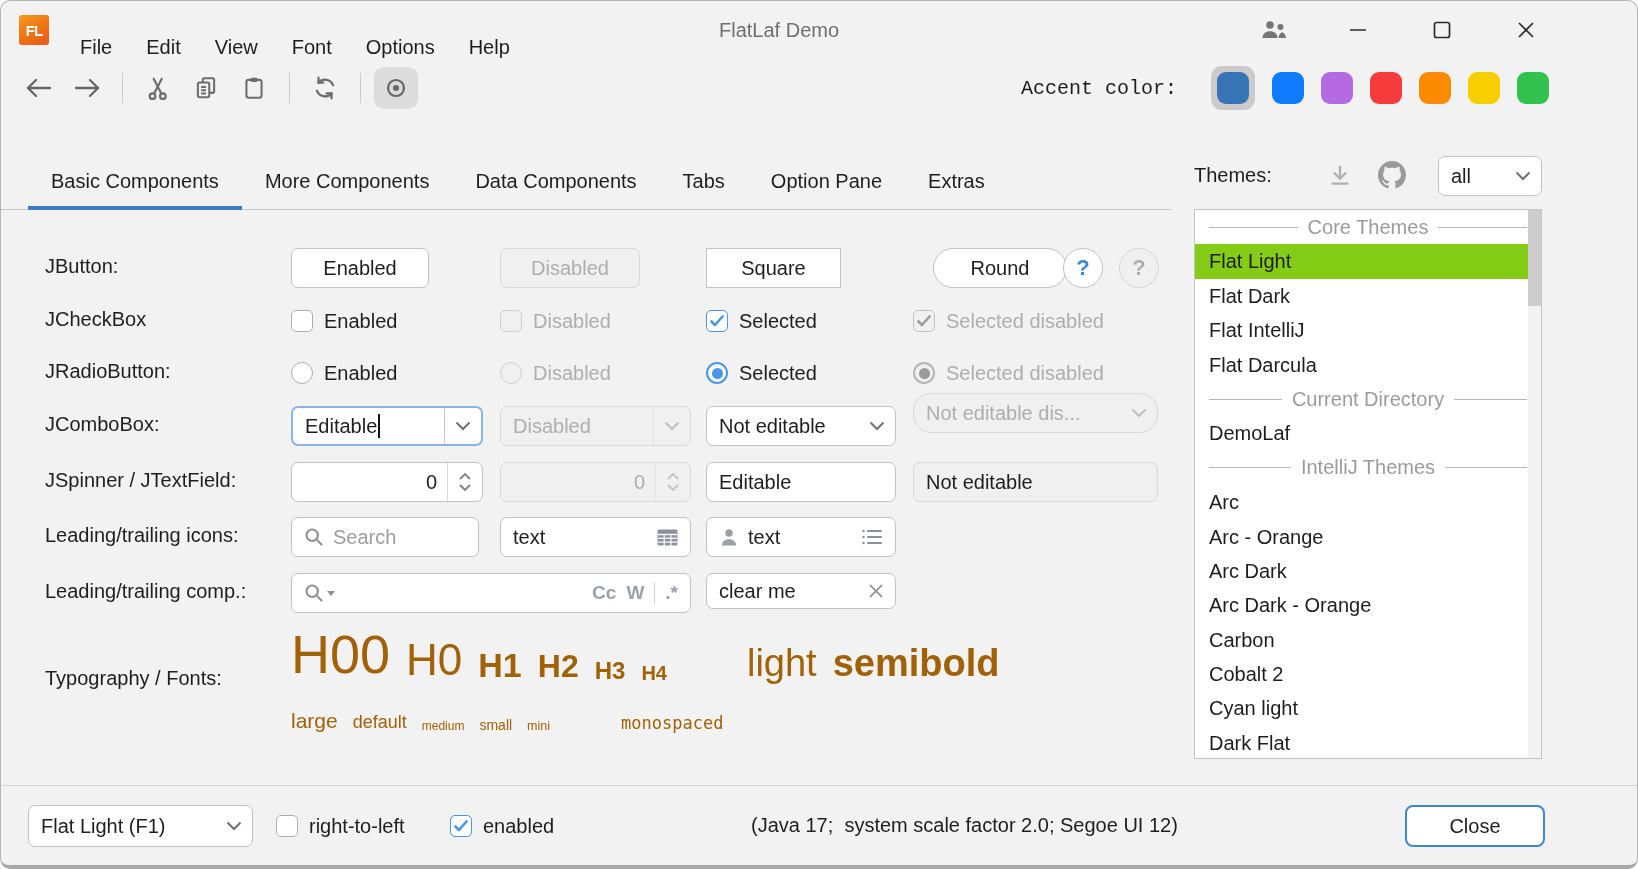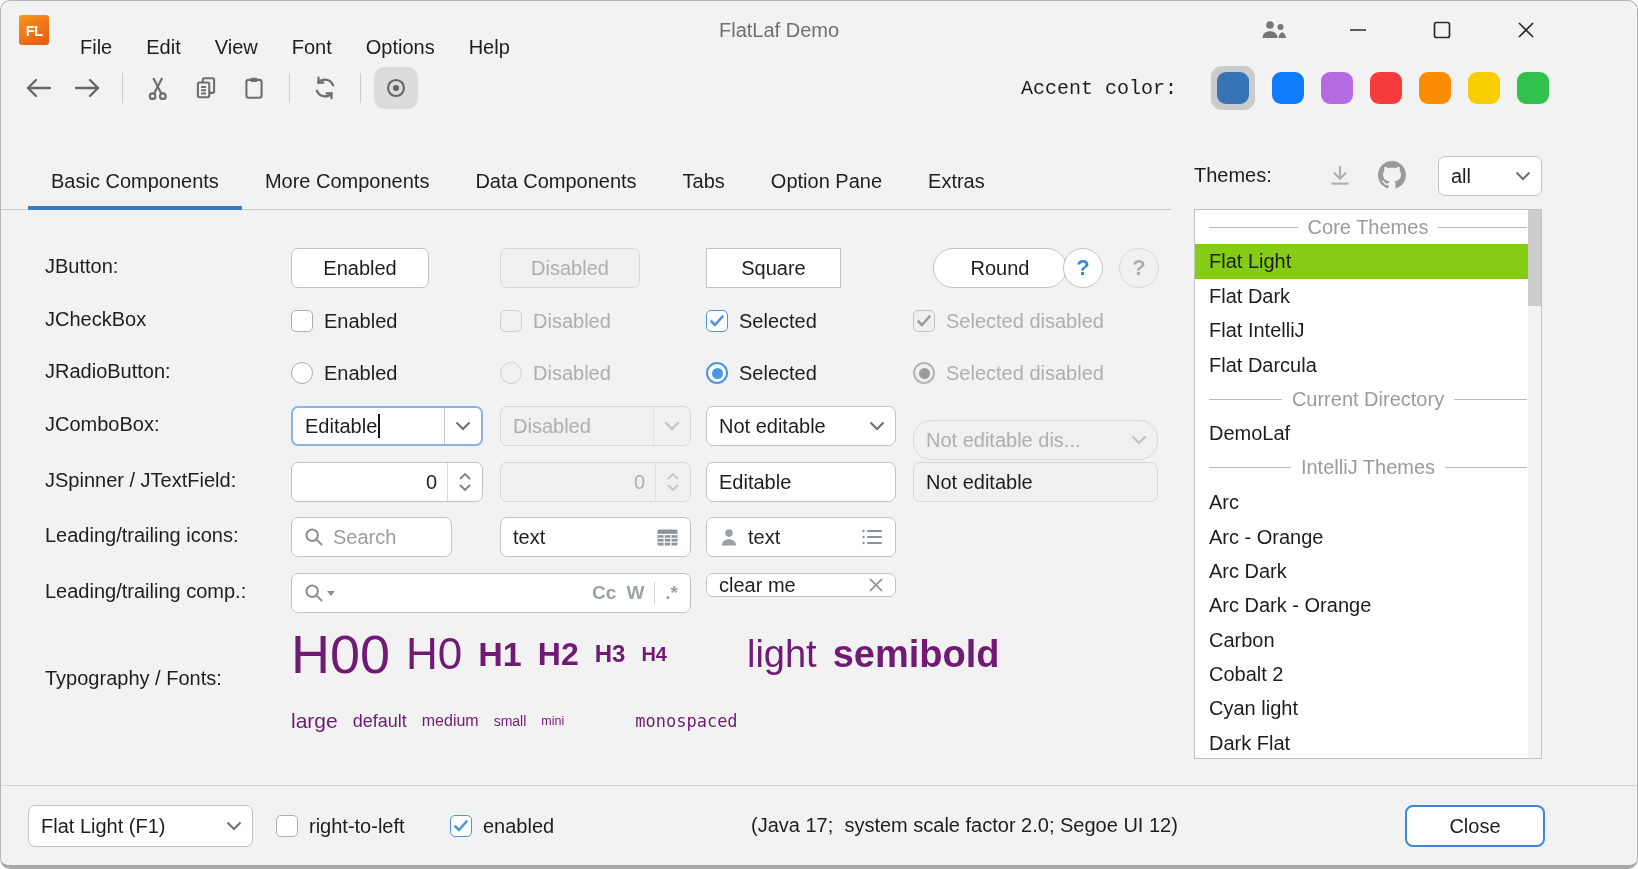--- a/index.html
+++ b/index.html
@@ -71,32 +71,32 @@
   .combo.disabled .inner-sep{background:#e0e0e0;}
   .spinner{padding:0;}
   .spinner .spin-val{flex:1;text-align:right;padding-right:10px;}
   .spinner .spin-arrows{width:34px;align-self:stretch;border-left:1px solid #d9d9d9;display:flex;flex-direction:column;align-items:center;justify-content:center;flex:none;}
   .placeholder{color:#9d9d9d;}
   .caret{width:2px;height:24px;background:#111;margin-left:1px;}
   .mini-tri{width:0;height:0;border-left:4px solid transparent;border-right:4px solid transparent;border-top:5px solid #8f8f8f;margin-left:3px;}
   .srch-ops{display:flex;align-items:center;gap:10px;color:#9aa1a8;font-weight:700;font-size:19px;}
   .srch-ops .op-sep{width:1px;height:22px;background:#d2d2d2;}
   
-  .typo-line{display:flex;align-items:center;color:#701a75;}
+  .typo-line{display:flex;align-items:flex-end;color:#a16207;}
   .t-h00{font-size:54px;font-weight:300;}
   .t-h0{font-size:44px;font-weight:300;}
   .t-h1{font-size:34px;font-weight:700;}
   .t-h2{font-size:32px;font-weight:700;}
   .t-h3{font-size:24px;font-weight:700;}
   .t-h4{font-size:20px;font-weight:700;}
   .t-light{font-size:38px;font-weight:300;margin-left:64px;}
   .t-semibold{font-size:38px;font-weight:700;}
   .t-large{font-size:21px;}
   .t-default{font-size:18px;}
-  .t-medium{font-size:16px;}
+  .t-medium{font-size:12px;}
   .t-small{font-size:14px;}
   .t-mini{font-size:12.5px;}
   .t-mono{font-size:17px;font-family:"DejaVu Sans Mono","Liberation Mono",monospace;margin-left:56px;}
   
   .statusbar{left:0;top:784px;right:0;bottom:0;border-top:1px solid #d4d4d4;background:#f2f2f2;}
   .status-info{font-size:20px;white-space:pre;}
   .close-btn{background:#fff;border:2px solid #3e86d3;border-radius:8px;font-size:20px;display:flex;align-items:center;justify-content:center;box-sizing:border-box;}
   svg{display:block;}
 </style>
 </head>
@@ -353,21 +353,21 @@
     </span>
   </div>
   <div class="abs field combo" style="left:705px;top:405px;width:190px;height:40px;">
     <span class="combo-text">Not editable</span>
     <span class="arrow-zone">
       <svg width="16" height="10" viewBox="0 0 16 10" fill="none" stroke="#707070" stroke-width="2">
           <polyline points="1.5 1.5 8 8 14.5 1.5"></polyline>
         </svg>
     </span>
   </div>
-  <div class="abs field combo disabled" style="left:912px;top:419px;width:245px;height:40px;border-radius:18px;">
+  <div class="abs field combo disabled" style="left:912px;top:392px;width:245px;height:40px;border-radius:18px;">
     <span class="combo-text">Not editable dis...</span>
     <span class="arrow-zone">
       <svg width="16" height="10" viewBox="0 0 16 10" fill="none" stroke="#c0c0c0" stroke-width="2">
           <polyline points="1.5 1.5 8 8 14.5 1.5"></polyline>
         </svg>
     </span>
   </div>
 
   <div class="abs row-label" style="top:468px;">JSpinner / JTextField:</div>
   <div class="abs field spinner" style="left:290px;top:461px;width:192px;height:40px;">
@@ -389,21 +389,21 @@
     </span>
   </div>
   <div class="abs field" style="left:705px;top:461px;width:190px;height:40px;">
     <span>Editable</span>
   </div>
   <div class="abs field graybg" style="left:912px;top:461px;width:245px;height:40px;">
     <span>Not editable</span>
   </div>
 
   <div class="abs row-label" style="top:523px;">Leading/trailing icons:</div>
-  <div class="abs field" style="left:290px;top:516px;width:161px;height:40px;gap:9px;">
+  <div class="abs field" style="left:290px;top:516px;width:188px;height:40px;gap:9px;">
     <svg width="20" height="20" viewBox="0 0 20 20" fill="none" stroke="#8f8f8f" stroke-width="2" stroke-linecap="round">
       <circle cx="8.2" cy="8.2" r="5.7"></circle>
         <line x1="12.6" y1="12.6" x2="17.5" y2="17.5"></line>
       </svg>
     <span class="placeholder">Search</span>
   </div>
   <div class="abs field" style="left:499px;top:516px;width:191px;height:40px;">
     <span style="flex:1;">text</span>
     <svg width="21" height="17" viewBox="0 0 21 17">
       <rect x="0.5" y="0.5" width="20" height="16" rx="1.5" fill="#8a939b"></rect>
@@ -440,21 +440,21 @@
       <span class="mini-tri"></span>
     </span>
     <span style="flex:1;"></span>
     <span class="srch-ops">
       <span>Cc</span>
       <span>W</span>
       <span class="op-sep"></span>
       <span>.*</span>
     </span>
   </div>
-  <div class="abs field" style="left:705px;top:572px;width:190px;height:24px;">
+  <div class="abs field" style="left:705px;top:572px;width:190px;height:36px;">
     <span style="flex:1;">clear me</span>
     <svg width="14" height="14" viewBox="0 0 14 14" stroke="#9a9a9a" stroke-width="1.8" stroke-linecap="round">
       <line x1="1.5" y1="1.5" x2="12.5" y2="12.5"></line>
         <line x1="12.5" y1="1.5" x2="1.5" y2="12.5"></line>
       </svg>
   </div>
 
   <div class="abs row-label" style="top:666px;">Typography / Fonts:</div>
   <div class="abs typo-line" style="left:290px;top:622px;gap:16px;">
     <span class="t-h00">H00</span>

